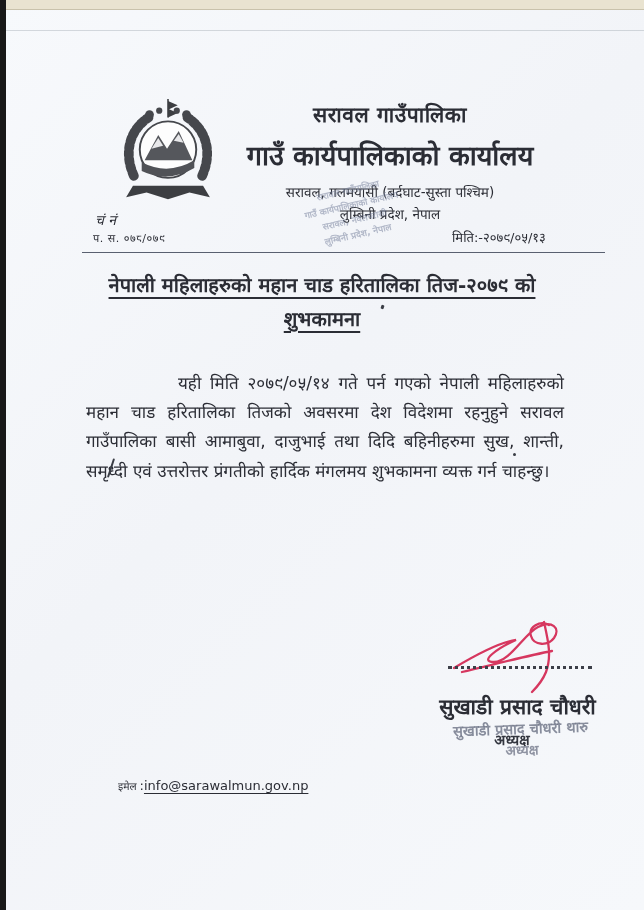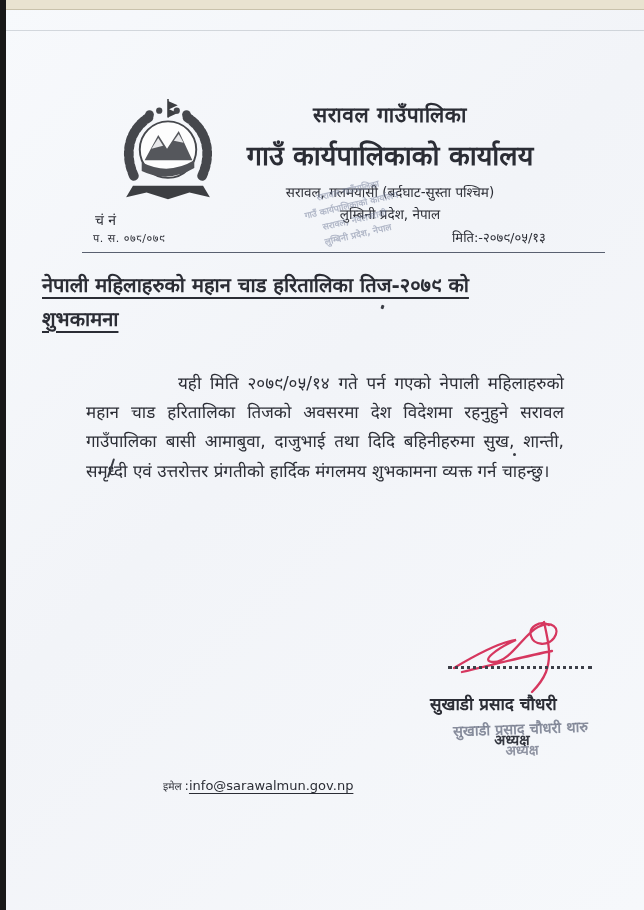--- a/index.html
+++ b/index.html
@@ -29,54 +29,54 @@
   .stamp{
     position:absolute;left:283px;top:183px;width:140px;
     transform:rotate(-13deg);
     color:#76809c;opacity:.52;text-align:center;
     font-size:9px;line-height:1.65;font-weight:600;
     pointer-events:none;
   }
   .stamp div{white-space:nowrap;}
 
   
-  .chano{position:absolute;left:95px;top:210px;font-size:14px;}
+  .chano{position:absolute;left:95px;top:210px;font-size:14px;font-style:italic;}
   .refno{position:absolute;left:93px;top:230px;font-size:11px;letter-spacing:.5px;}
   .miti{position:absolute;left:452px;top:228px;font-size:13px;}
   .rule{position:absolute;left:82px;top:252px;width:523px;height:0;border-top:1.6px solid #596070;}
 
   
-  .title{position:absolute;left:42px;top:268px;width:560px;text-align:left;font-weight:700;font-size:20px;line-height:1.7;}
+  .title{position:absolute;left:42px;top:268px;width:560px;text-align:center;font-weight:700;font-size:20px;line-height:1.7;}
   .title .u{text-decoration:underline;text-underline-offset:5px;text-decoration-thickness:1.5px;}
 
   
   .body-par{
     position:absolute;left:86px;top:352px;width:478px;
     font-size:17px;line-height:1.72;text-align:justify;text-indent:92px;
   }
   .pen-slash{position:absolute;left:110px;top:458px;width:2px;height:20px;background:#3a3d45;transform:rotate(18deg);border-radius:2px;}
   .speck1{position:absolute;left:513px;top:453px;width:3px;height:3px;border-radius:50%;background:#3a3d45;}
   .speck2{position:absolute;left:536px;top:446px;width:2px;height:2px;border-radius:50%;background:#6a6f7c;}
   .speck3{position:absolute;left:381px;top:305px;width:3px;height:4px;background:#3a3d45;border-radius:1px;transform:rotate(20deg);}
 
   
   .sig-svg{position:absolute;left:448px;top:616px;}
   .dotline{position:absolute;left:448px;top:666px;width:144px;border-bottom:3px dotted #3c3f48;}
-  .sig-name{position:absolute;left:430px;top:692px;width:175px;font-size:17px;font-weight:600;}
+  .sig-name{position:absolute;left:430px;top:692px;width:175px;text-align:center;font-size:21px;font-weight:600;}
   .sig-stamp-name{
     position:absolute;left:428px;top:718px;width:185px;text-align:center;
     font-size:14.5px;color:rgba(108,114,132,.8);transform:rotate(-2deg);font-weight:600;
   }
   .sig-desig{position:absolute;left:452px;top:729px;width:120px;text-align:center;font-size:14.5px;font-weight:600;color:#33363f;}
   .sig-stamp-desig{position:absolute;left:462px;top:741px;width:120px;text-align:center;font-size:13.5px;color:rgba(108,114,132,.75);transform:rotate(-2deg);font-weight:600;}
 
   
   .footer-email{position:absolute;left:118px;top:778px;font-size:13px;}
   .footer-web{position:absolute;left:332px;top:780px;font-size:13px;}
-  .f-label{font-size:10.5px;margin-right:3px;margin-left:45px;}
+  .f-label{font-size:10.5px;margin-right:3px;}
   .email-val{text-decoration:underline;text-underline-offset:3px;margin-top:24px;}
 </style>
 </head>
 <body>
 
 <div class="page">
 
   <div class="strip-top"></div>
   <div class="strip-left"></div>
   <div class="scan-line"></div>

